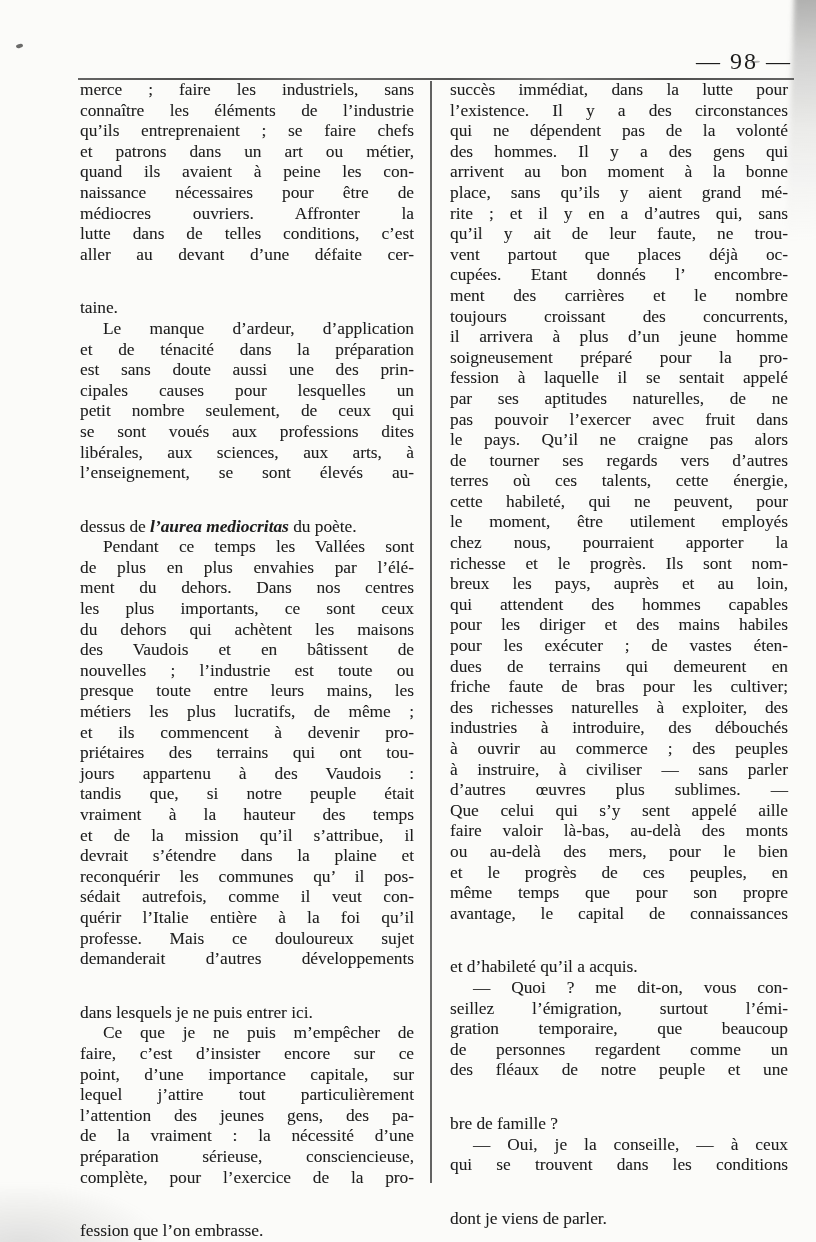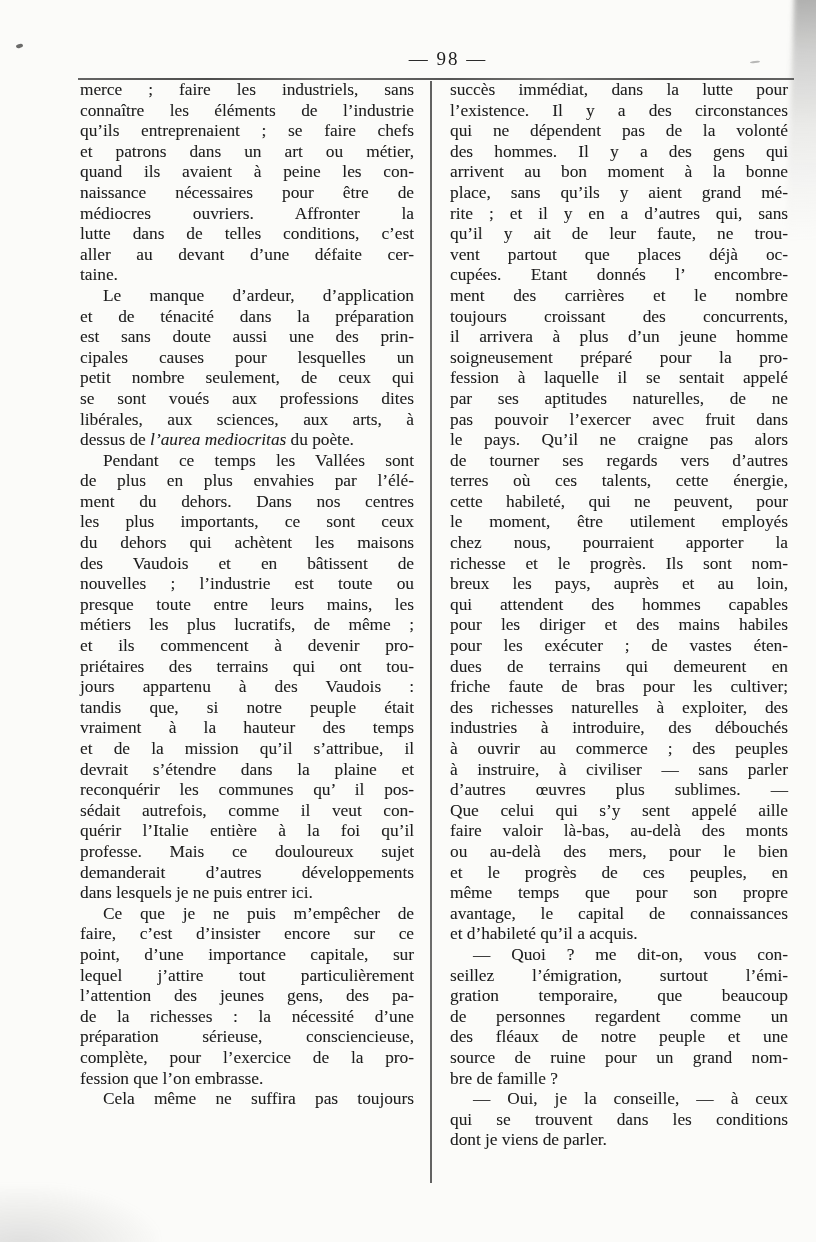--- a/index.html
+++ b/index.html
@@ -21,25 +21,25 @@
     background:
       radial-gradient(1px 1px at 120px 300px, rgba(90,90,90,.18), transparent 60%),
       radial-gradient(1px 1px at 520px 700px, rgba(90,90,90,.15), transparent 60%),
       radial-gradient(1.5px 1px at 650px 180px, rgba(90,90,90,.14), transparent 60%),
       radial-gradient(1px 1px at 300px 1000px, rgba(90,90,90,.15), transparent 60%),
       radial-gradient(1px 1px at 700px 950px, rgba(90,90,90,.12), transparent 60%),
       var(--paper, #fbfbf9);
   }
   .page-header {
     position: absolute;
-    left: 91px;
+    left: 78px;
     top: 48px;
     width: 714px;
-    text-align: center;
-    font-size: 19px;
+    text-align: right;
+    font-size: 24px;
     letter-spacing: 2px;
     color: var(--ink, #1d1d1d);
   }
   .header-rule {
     position: absolute;
     left: 78px;
     top: 78px;
     width: 716px;
     height: 2px;
     background: linear-gradient(to right,
@@ -64,23 +64,23 @@
     line-height: 20.6px;
     text-shadow: 0.3px 0.3px 0 rgba(25,25,25,.22);
   }
   .col-left  { left: 80px;  width: 334px; }
   .col-right { left: 450px; width: 338px; }
   .line {
     text-align: justify;
     text-align-last: justify;
     white-space: normal;
   }
-  .line.end { text-align-last: left; }
+  .line.end { text-align-last: left; margin-top: 33px; }
   .line.indent { text-indent: 23px; }
-  .line i { font-style: italic; }
+  .line i { font-style: italic; font-weight: bold; }
 
   
   .corner-smudge {
     position: absolute;
     right: -8px;
     top: -10px;
     width: 34px;
     height: 250px;
     background: linear-gradient(178deg,
       rgba(105,105,105,.55) 0%,
@@ -150,20 +150,21 @@
       <div class="line">lutte dans de telles conditions, c’est</div>
       <div class="line">aller au devant d’une défaite cer-</div>
       <div class="line end">taine.</div>
       <div class="line indent">Le manque d’ardeur, d’application</div>
       <div class="line">et de ténacité dans la préparation</div>
       <div class="line">est sans doute aussi une des prin-</div>
       <div class="line">cipales causes pour lesquelles un</div>
       <div class="line">petit nombre seulement, de ceux qui</div>
       <div class="line">se sont voués aux professions dites</div>
       <div class="line">libérales, aux sciences, aux arts, à</div>
+      <div class="line">l’enseignement, se sont élevés au-</div>
       <div class="line end">dessus de <i>l’aurea mediocritas</i> du poète.</div>
       <div class="line indent">Pendant ce temps les Vallées sont</div>
       <div class="line">de plus en plus envahies par l’élé-</div>
       <div class="line">ment du dehors. Dans nos centres</div>
       <div class="line">les plus importants, ce sont ceux</div>
       <div class="line">du dehors qui achètent les maisons</div>
       <div class="line">des Vaudois et en bâtissent de</div>
       <div class="line">nouvelles ; l’industrie est toute ou</div>
       <div class="line">presque toute entre leurs mains, les</div>
       <div class="line">métiers les plus lucratifs, de même ;</div>
@@ -178,21 +179,21 @@
       <div class="line">sédait autrefois, comme il veut con-</div>
       <div class="line">quérir l’Italie entière à la foi qu’il</div>
       <div class="line">professe. Mais ce douloureux sujet</div>
       <div class="line">demanderait d’autres développements</div>
       <div class="line end">dans lesquels je ne puis entrer ici.</div>
       <div class="line indent">Ce que je ne puis m’empêcher de</div>
       <div class="line">faire, c’est d’insister encore sur ce</div>
       <div class="line">point, d’une importance capitale, sur</div>
       <div class="line">lequel j’attire tout particulièrement</div>
       <div class="line">l’attention des jeunes gens, des pa-</div>
-      <div class="line">de la richesses : la nécessité d’une</div>
+      <div class="line">de la vraiment : la nécessité d’une</div>
       <div class="line">préparation sérieuse, consciencieuse,</div>
       <div class="line">complète, pour l’exercice de la pro-</div>
       <div class="line end">fession que l’on embrasse.</div>
       <div class="line indent">Cela même ne suffira pas toujours</div>
     </div>
   <div class="col col-right">
       <div class="line">succès immédiat, dans la lutte pour</div>
       <div class="line">l’existence. Il y a des circonstances</div>
       <div class="line">qui ne dépendent pas de la volonté</div>
       <div class="line">des hommes. Il y a des gens qui</div>
@@ -232,20 +233,19 @@
       <div class="line">ou au-delà des mers, pour le bien</div>
       <div class="line">et le progrès de ces peuples, en</div>
       <div class="line">même temps que pour son propre</div>
       <div class="line">avantage, le capital de connaissances</div>
       <div class="line end">et d’habileté qu’il a acquis.</div>
       <div class="line indent">— Quoi ? me dit-on, vous con-</div>
       <div class="line">seillez l’émigration, surtout l’émi-</div>
       <div class="line">gration temporaire, que beaucoup</div>
       <div class="line">de personnes regardent comme un</div>
       <div class="line">des fléaux de notre peuple et une</div>
-      <div class="line">source de ruine pour un grand nom-</div>
       <div class="line end">bre de famille ?</div>
       <div class="line indent">— Oui, je la conseille, — à ceux</div>
       <div class="line">qui se trouvent dans les conditions</div>
       <div class="line end">dont je viens de parler.</div>
     </div>
 
 </div>
 
 </body></html>

